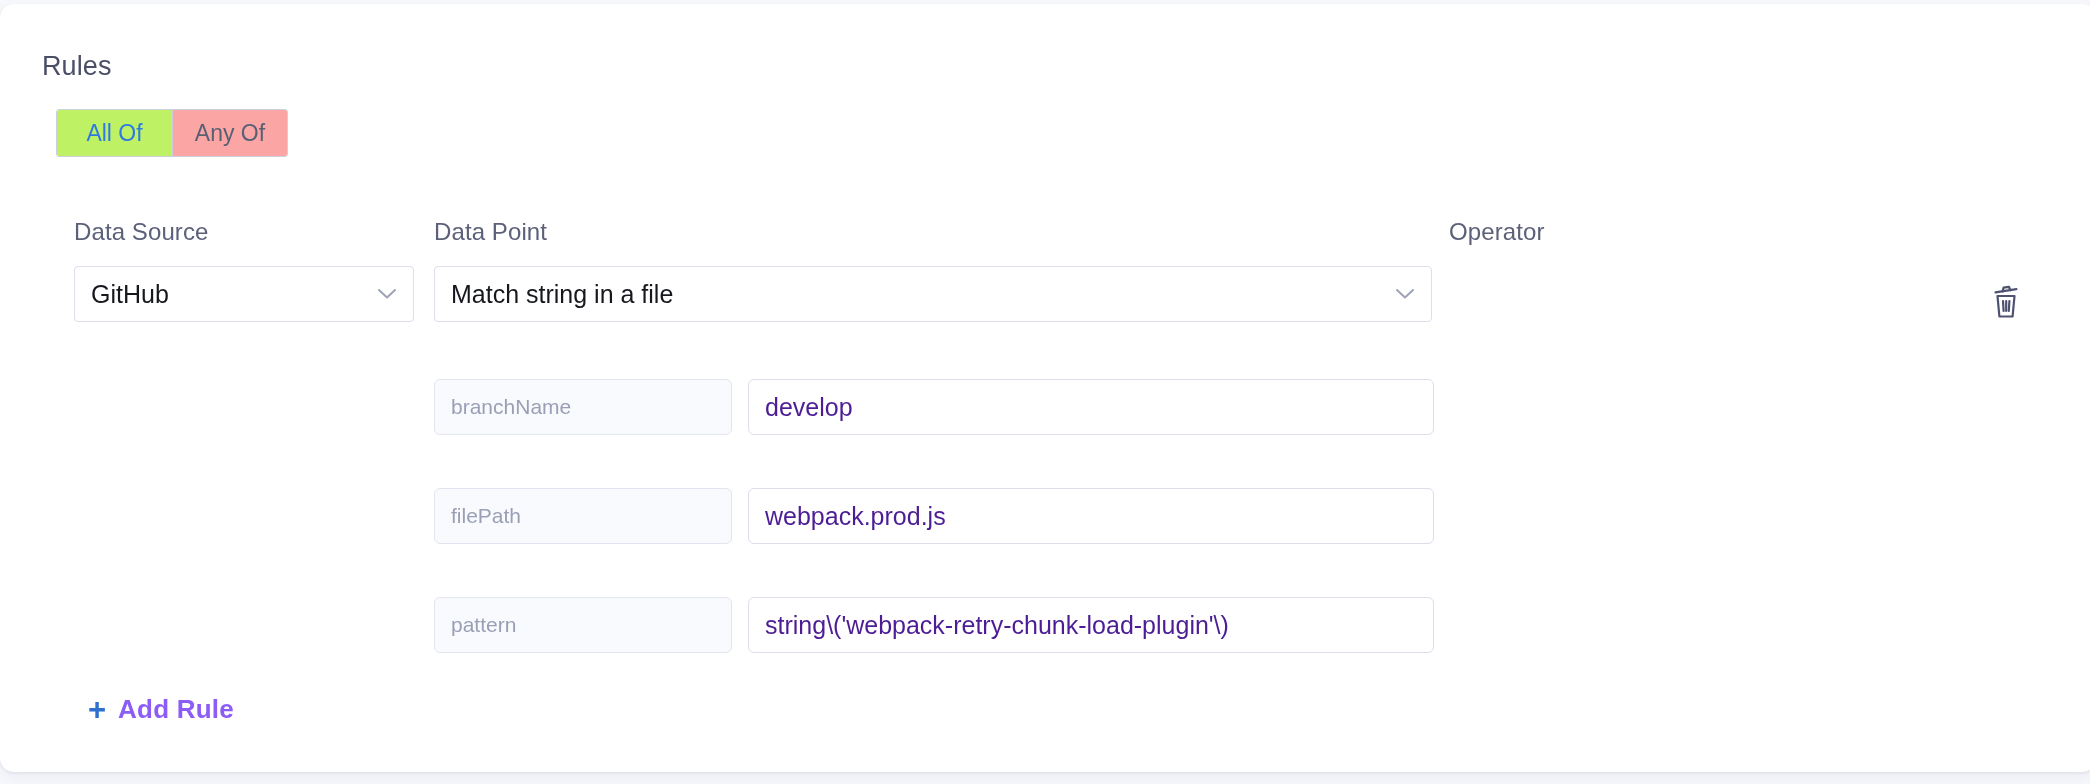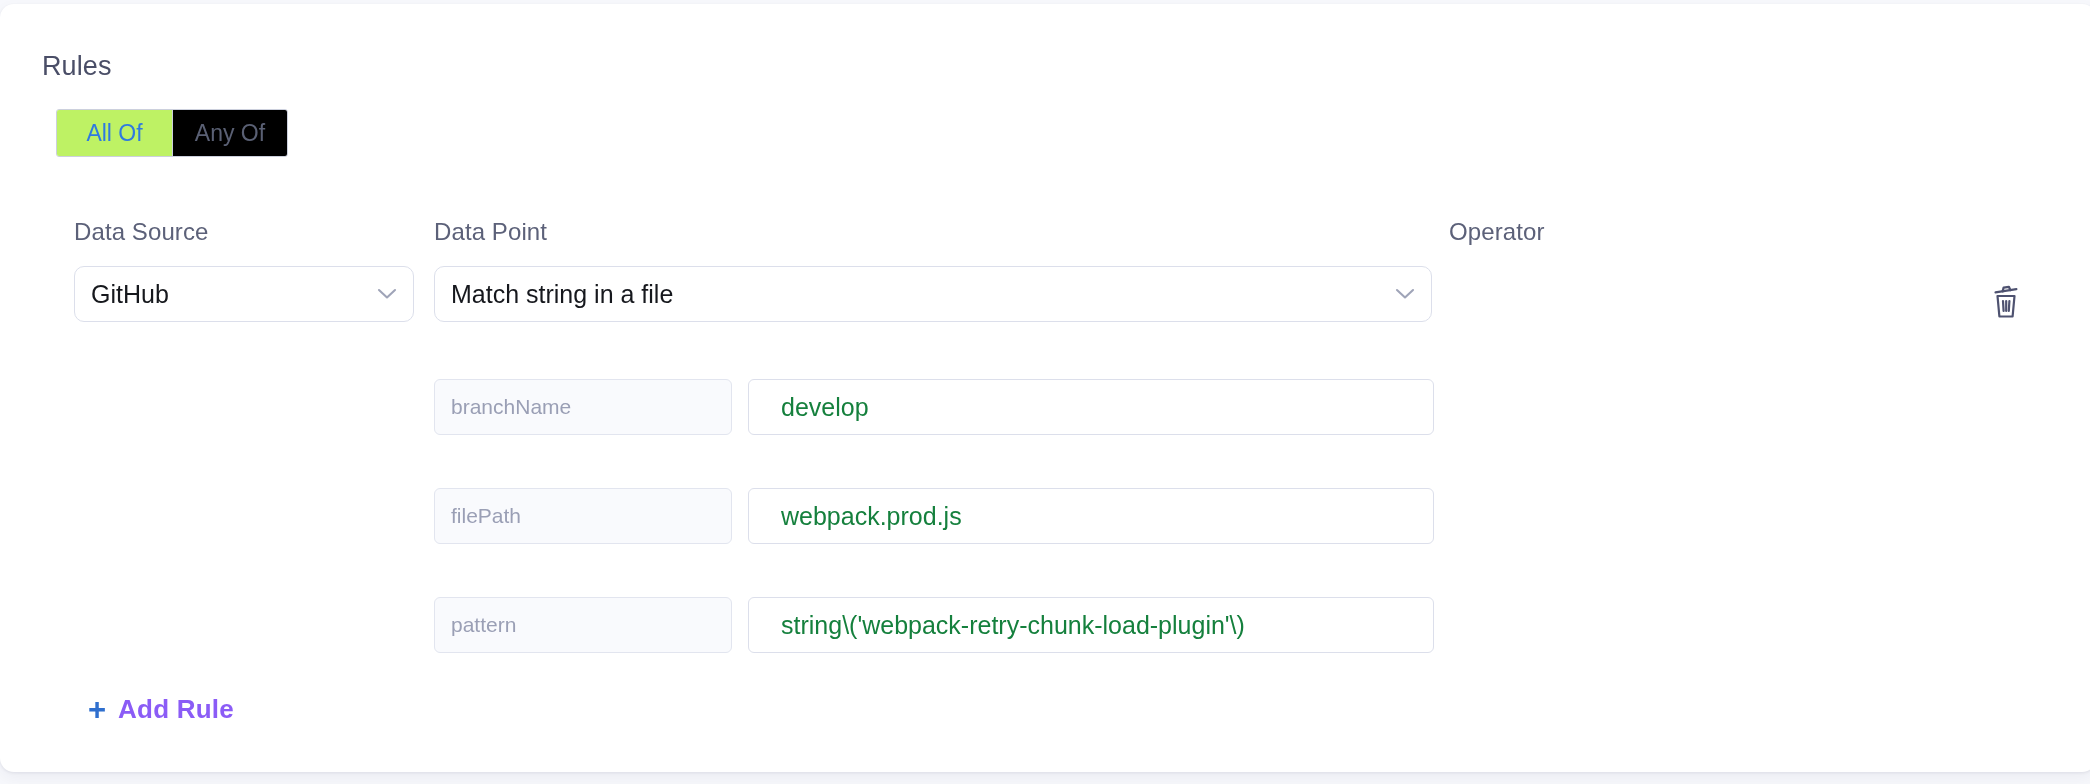--- a/index.html
+++ b/index.html
@@ -45,21 +45,21 @@
     overflow: hidden;
     height: 48px;
   }
   .toggle-btn {
     display: flex;
     align-items: center;
     justify-content: center;
     min-width: 115px;
     padding: 0 20px;
     font-size: 23px;
-    background: #000000;
+    background: #fca5a5;
     color: #5a6074;
     cursor: pointer;
     border: none;
     font-family: inherit;
   }
   .toggle-btn + .toggle-btn { border-left: 1px solid #ccd0dd; }
   .toggle-btn.active {
     background: #bef264;
     color: #2f7ae0;
   }
@@ -74,21 +74,21 @@
   #label-data-source { left: 74px;   top: 214px; }
   #label-data-point  { left: 434px;  top: 214px; }
   #label-operator    { left: 1449px; top: 214px; }
 
   
   .select {
     position: absolute;
     height: 56px;
     background: #ffffff;
     border: 1px solid #dcdfeb;
-    border-radius: 10px;
+    border-radius: 4px;
     display: flex;
     align-items: center;
     padding: 0 16px;
     cursor: pointer;
   }
   .select .sel-value {
     flex: 1;
     font-size: 25px;
     color: #16181d;
     white-space: nowrap;
@@ -150,23 +150,23 @@
     position: absolute;
     left: 314px;
     top: 0;
     width: 686px;
     height: 56px;
     background: #ffffff;
     border: 1px solid #dcdfeb;
     border-radius: 6px;
     display: flex;
     align-items: center;
-    padding: 0 32px;
+    padding: 0 16px;
     font-size: 25px;
-    color: #15803d;
+    color: #4c1d95;
     white-space: nowrap;
     overflow: hidden;
   }
 
   
   #add-rule-button {
     position: absolute;
     left: 88px;
     top: 690px;
     display: flex;

